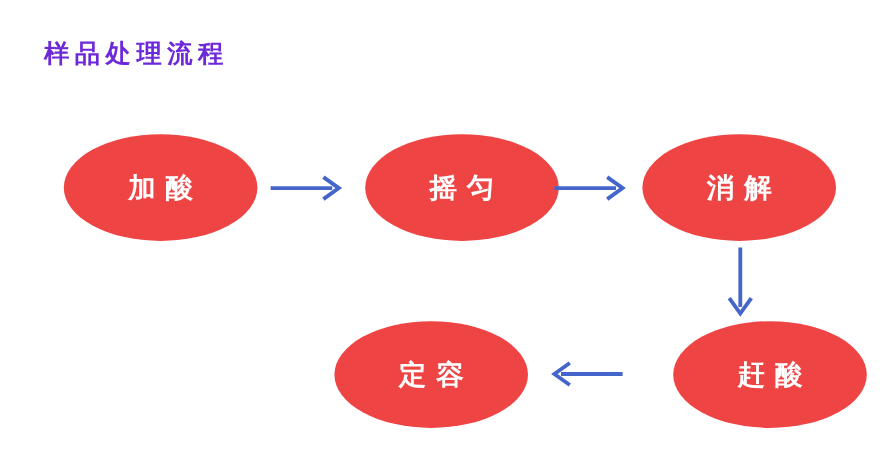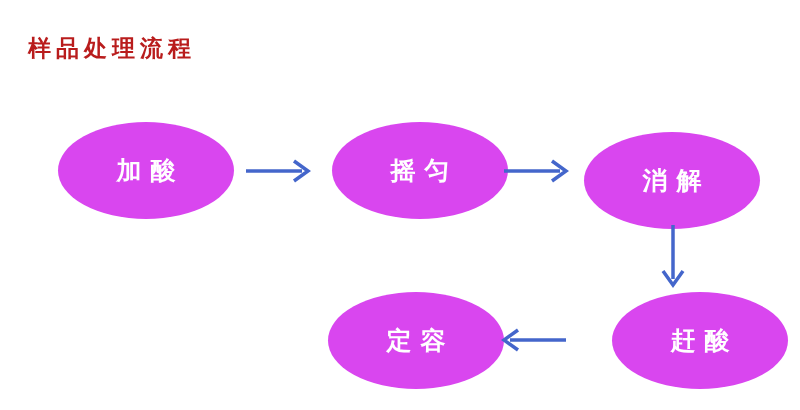--- a/index.html
+++ b/index.html
@@ -9,48 +9,48 @@
   body {
     width: 800px;
     height: 410px;
     background: #ffffff;
     font-family: "Liberation Sans", sans-serif;
     position: relative;
     overflow: hidden;
   }
   .title {
     position: absolute;
-    left: 28px;
+    left: 40px;
     top: 33px;
     font-size: 23px;
     font-weight: bold;
-    color: #b91c1c;
+    color: #6d28d9;
     letter-spacing: 5px;
     white-space: nowrap;
   }
   .node {
     position: absolute;
     width: 176px;
     height: 97px;
     border-radius: 50%;
-    background: #d946ef;
+    background: #ef4444;
     color: #ffffff;
     display: flex;
     align-items: center;
     justify-content: center;
     font-size: 25px;
     font-weight: bold;
     letter-spacing: 9px;
     text-indent: 9px;
     white-space: nowrap;
   }
   #node-jia-suan  { left: 58px;  top: 122px; }
   #node-yao-yun   { left: 332px; top: 122px; }
-  #node-xiao-jie  { left: 584px; top: 132px; }
-  #node-ding-rong { left: 328px; top: 292px; }
+  #node-xiao-jie  { left: 584px; top: 122px; }
+  #node-ding-rong { left: 304px; top: 292px; }
   #node-gan-suan  { left: 612px; top: 292px; }
   .arrows-layer {
     position: absolute;
     left: 0;
     top: 0;
     width: 800px;
     height: 410px;
     pointer-events: none;
   }
   .arrow {

